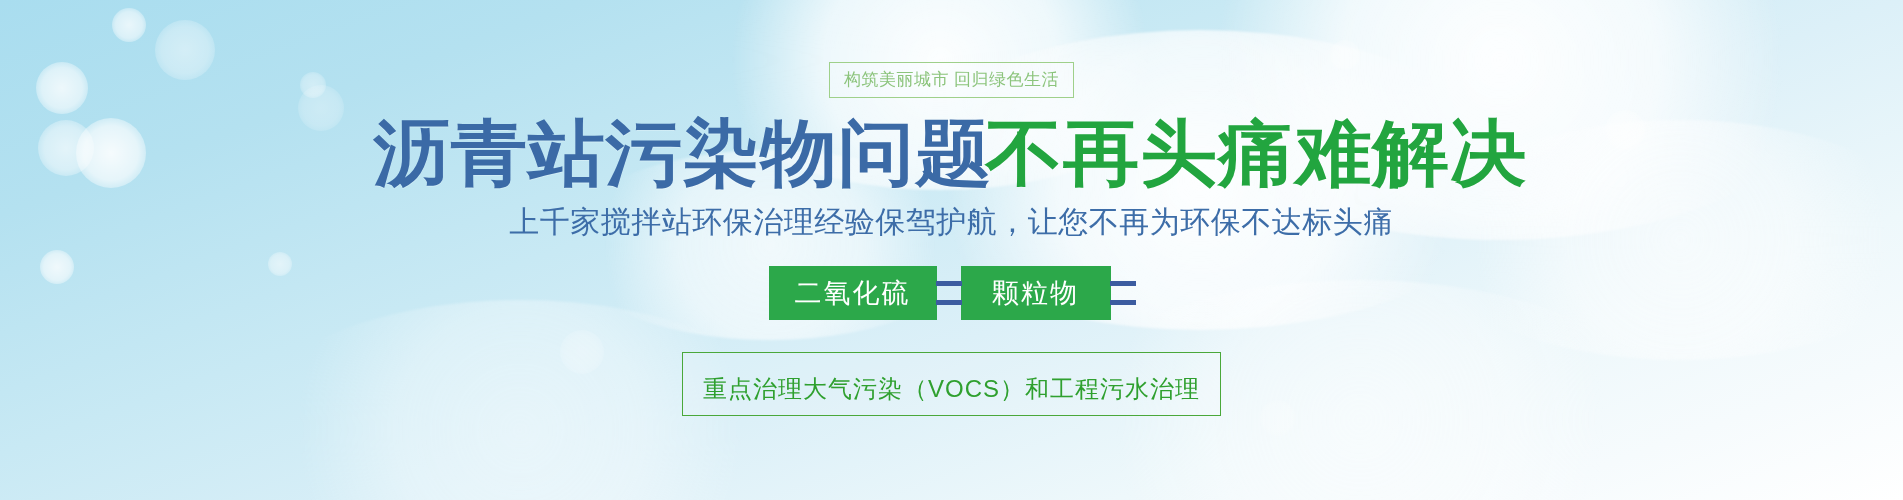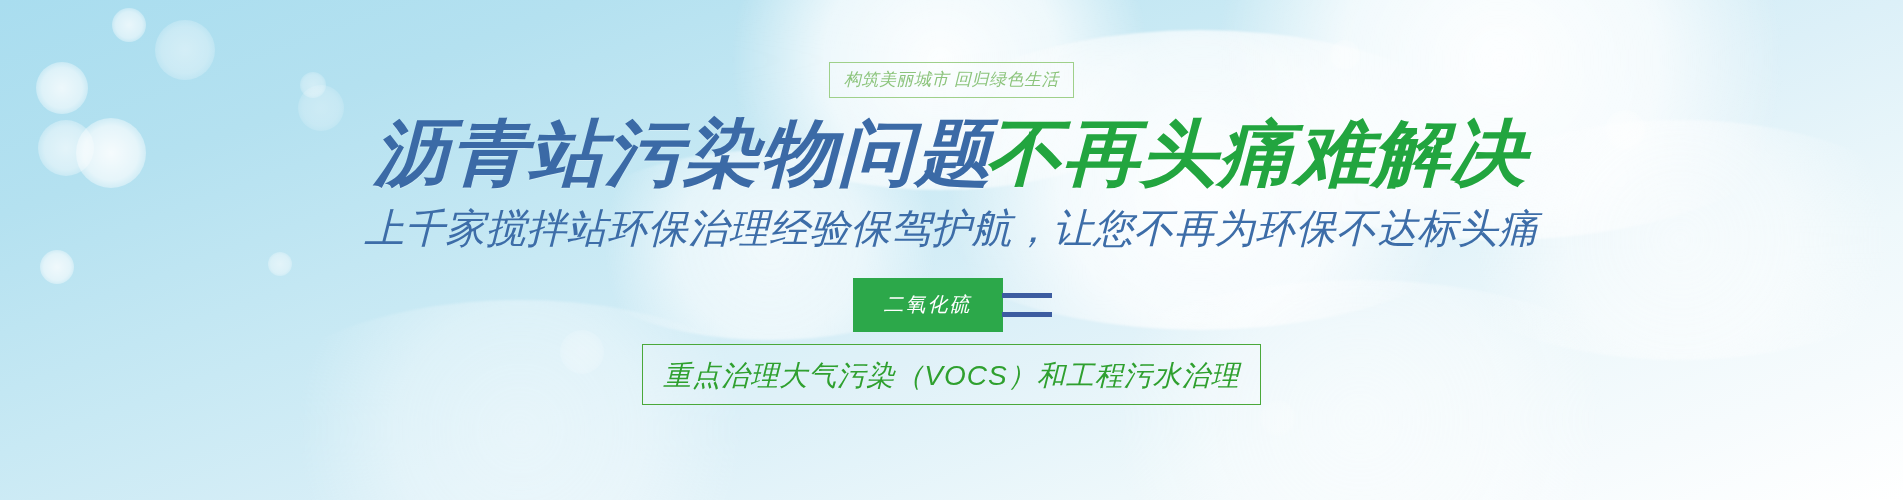--- a/index.html
+++ b/index.html
@@ -16,21 +16,20 @@
     overflow: hidden;
     font-family: "Liberation Sans", "DejaVu Sans", sans-serif;
     background: linear-gradient(160deg,
                 #a9ddef 0%,
                 #b4e1f0 18%,
                 #c8e9f4 38%,
                 #dcf0f8 58%,
                 #eef8fb 76%,
                 #f6fbfd 88%,
                 #ffffff 100%);
-    font-style: italic;
   }
 
   
   .sky-layer {
     position: absolute;
     inset: 0;
     pointer-events: none;
   }
   .cloud {
     position: absolute;
@@ -113,37 +112,37 @@
     transform-origin: center;
   }
   .headline .hl-blue  { color: #3b6aa6; text-shadow: 0 1px 0 rgba(255,255,255,.25); }
   .headline .hl-gap   { display: inline-block; width: 26px; }
   .headline .hl-green { color: #22a53f; text-shadow: 0 1px 0 rgba(255,255,255,.25); }
 
   
   .subtitle {
     margin-top: 12px;
     color: #3d6da8;
-    font-size: 40px;
+    font-size: 30px;
     line-height: 1.2;
     letter-spacing: .5px;
     white-space: nowrap;
   }
 
   
   .tag-row {
     margin-top: 26px;
     display: flex;
     align-items: stretch;
     height: 54px;
   }
   .tag {
     background: #2ca84a;
     color: #ffffff;
-    font-size: 20px;
+    font-size: 27px;
     letter-spacing: 2px;
     display: flex;
     align-items: center;
     justify-content: center;
     padding: 0 26px;
     min-width: 150px;
   }
   .sep {
     position: relative;
     width: 12px;
@@ -156,26 +155,26 @@
     transform: translateX(-50%);
     width: 14px;
     height: 5px;
     background: #3c5ca0;
   }
   .sep .dash.top    { top: 15px; }
   .sep .dash.bottom { bottom: 15px; }
 
   
   .note {
-    margin-top: 12px;
+    margin-top: 32px;
     border: 1px solid #4aa83a;
     color: #2fa02f;
-    font-size: 28px;
+    font-size: 24px;
     line-height: 1;
-    padding: 17px 20px 14px 20px;
+    padding: 24px 20px 14px 20px;
     letter-spacing: 1px;
     white-space: nowrap;
     background: rgba(255,255,255,0.12);
   }
 </style>
 </head>
 <body>
 
 <div class="banner">
 
@@ -218,20 +217,21 @@
     <div class="tag-row">
       <div class="tag">二氧化硫</div>
       <div class="sep">
         <div class="dash top"></div>
         <div class="dash bottom"></div>
       </div>
       <div class="sep">
         <div class="dash top"></div>
         <div class="dash bottom"></div>
       </div>
+      <div class="tag">颗粒物</div>
       <div class="sep">
         <div class="dash top"></div>
         <div class="dash bottom"></div>
       </div>
       <div class="sep">
         <div class="dash top"></div>
         <div class="dash bottom"></div>
       </div>
     </div>
 

